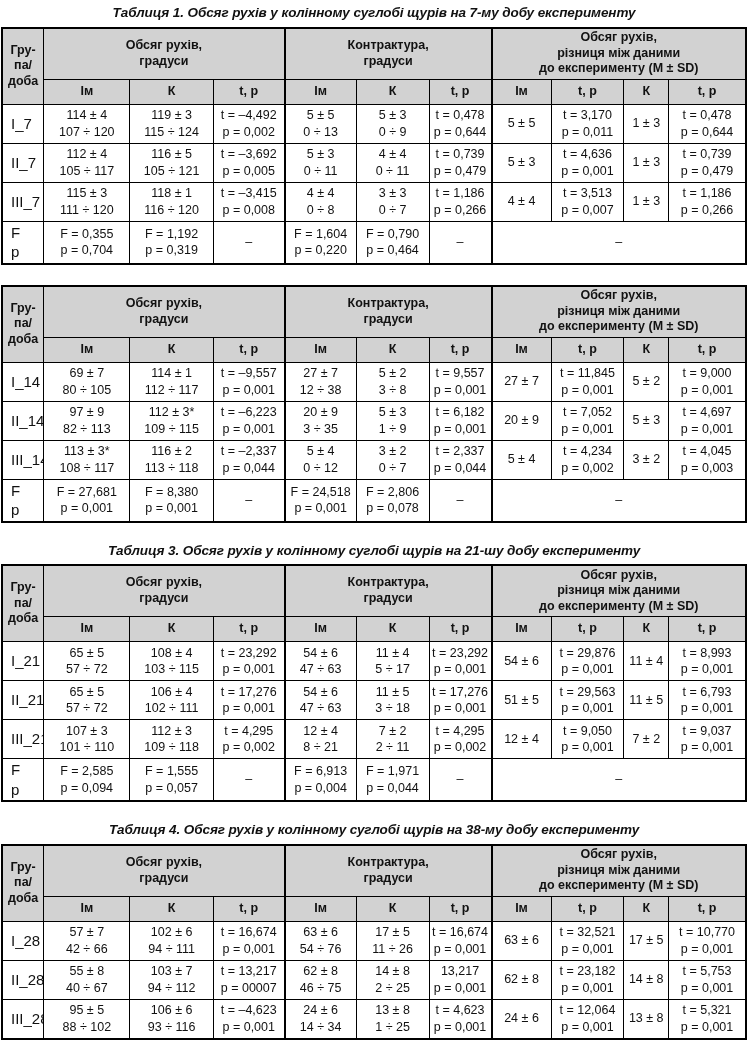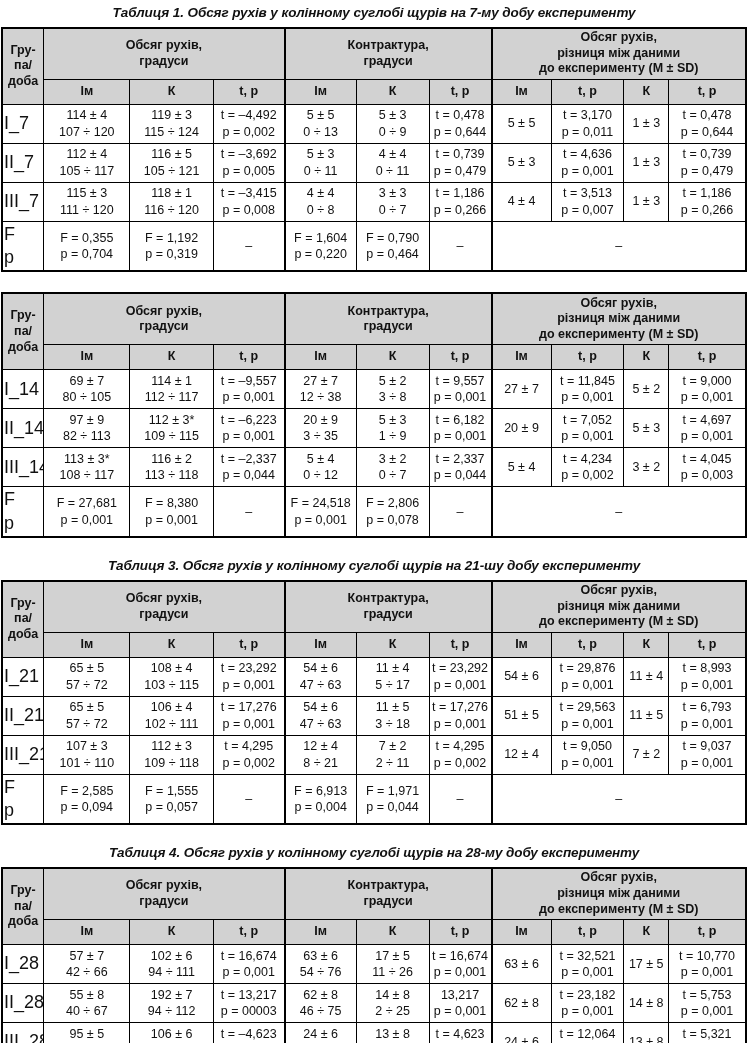--- a/index.html
+++ b/index.html
@@ -40,22 +40,22 @@
     background: #d2d2d2;
     font-weight: bold;
     font-size: 12.5px;
     line-height: 1.25;
   }
   .stats thead tr.sections th { height: 48px; }
   .stats thead tr.subcols th { height: 22px; }
   .stats tbody td { font-size: 12.5px; height: 36px; }
   .stats td.row-label {
     text-align: left;
-    padding-left: 1px;
-    font-size: 18px;
+    padding-left: 8px;
+    font-size: 15px;
   }
   .stats .sec-start { border-left-width: 2px; }
 </style>
 </head>
 <body>
 
 <main id="tables-root">
     <section class="table-block">
       <div class="table-title">Таблиця 1. Обсяг рухів у колінному суглобі щурів на 7-му добу експерименту</div>
       <table class="stats">
@@ -421,21 +421,21 @@
 p = 0,004</td>
             <td class="data-cell">F = 1,971
 p = 0,044</td>
             <td class="data-cell">–</td>
             <td class="data-cell sec-start" colspan="4">–</td>
           </tr>
         </tbody>
       </table>
     </section>
     <section class="table-block">
-      <div class="table-title">Таблиця 4. Обсяг рухів у колінному суглобі щурів на 28-му добу експерименту</div>
+      <div class="table-title">Таблиця 4. Обсяг рухів у колінному суглобі щурів на 38-му добу експерименту</div>
       <table class="stats">
         <colgroup>
           <col style="width: 5.6%;">
           <col style="width: 11.6%;">
           <col style="width: 11.2%;">
           <col style="width: 9.6%;">
           <col style="width: 9.6%;">
           <col style="width: 9.8%;">
           <col style="width: 8.4%;">
           <col style="width: 8%;">
@@ -488,24 +488,24 @@
             <td class="data-cell">t = 32,521
 p = 0,001</td>
             <td class="data-cell">17 ± 5</td>
             <td class="data-cell">t = 10,770
 p = 0,001</td>
           </tr>
           <tr class="data-row">
             <td class="row-label">II_28</td>
             <td class="data-cell">55 ± 8
 40 ÷ 67</td>
-            <td class="data-cell">192 ± 7
+            <td class="data-cell">103 ± 7
 94 ÷ 112</td>
             <td class="data-cell">t = 13,217
-p = 00003</td>
+p = 00007</td>
             <td class="data-cell sec-start">62 ± 8
 46 ÷ 75</td>
             <td class="data-cell">14 ± 8
 2 ÷ 25</td>
             <td class="data-cell">13,217
 p = 0,001</td>
             <td class="data-cell sec-start">62 ± 8</td>
             <td class="data-cell">t = 23,182
 p = 0,001</td>
             <td class="data-cell">14 ± 8</td>

